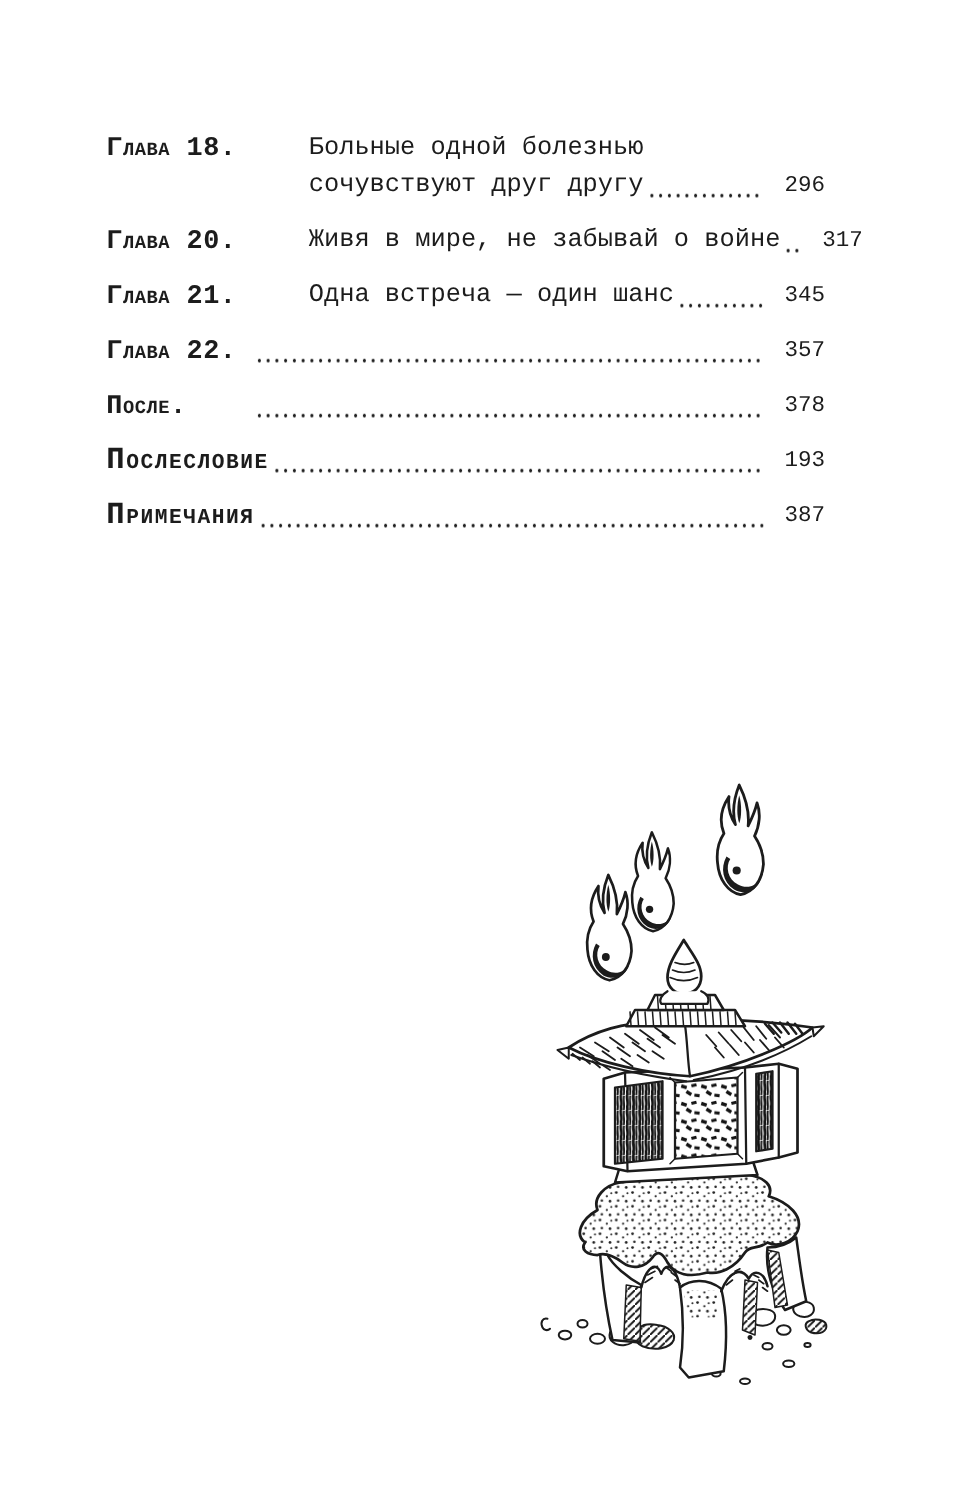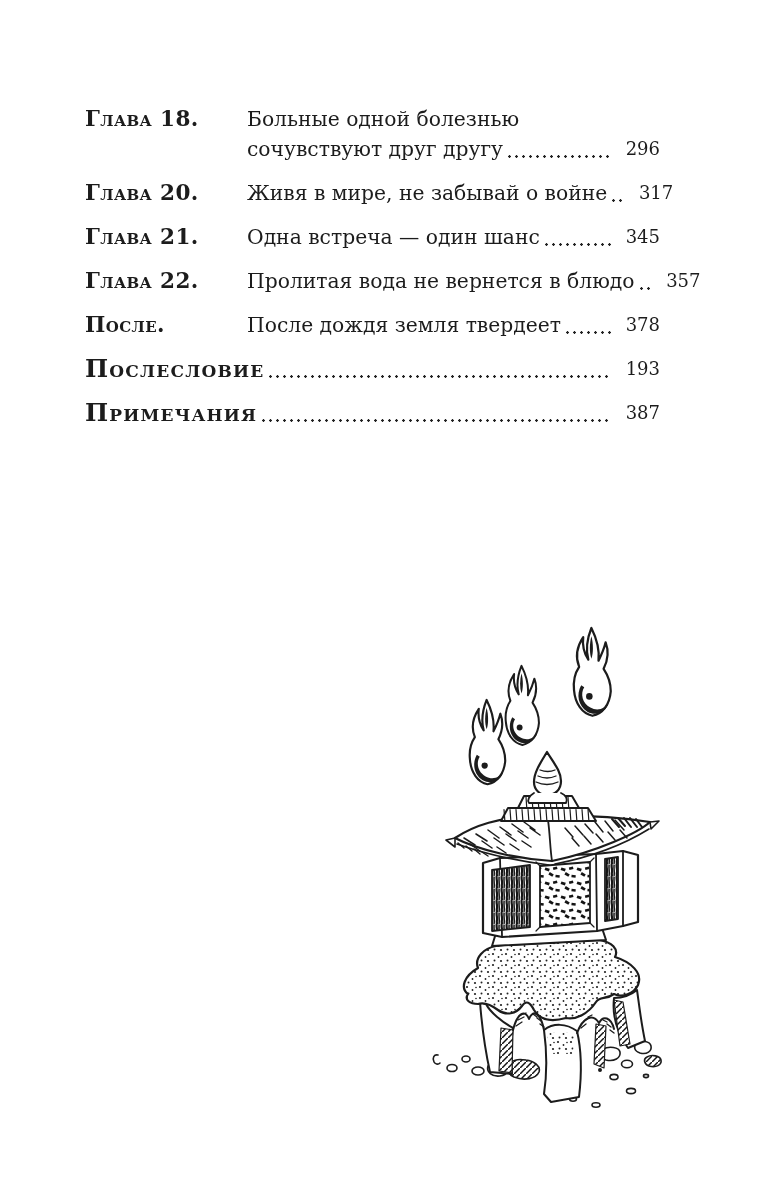--- a/index.html
+++ b/index.html
@@ -15,20 +15,21 @@
     position:absolute;
     left:85px; top:104px;
     width:575px;
   }
   .entry { margin-bottom:14px; }
   .line {
     display:flex;
     align-items:flex-end;
     line-height:30px;
     white-space:nowrap;
+    font-family:Liberation Mono, monospace;
   }
   .label {
     flex:none;
     width:116px;
     font-weight:bold;
     font-variant:small-caps;
     font-size:21.5px;
     letter-spacing:0.4px;
   }
   .title { font-size:20.3px;margin-left:46px; }
@@ -93,30 +94,28 @@
       <span class="label">Глава 21.</span>
       <span class="title">Одна встреча — один шанс</span>
       <span class="leader"></span>
       <span class="page">345</span>
     </div>
   </div>
 
   <div class="entry">
     <div class="line">
       <span class="label">Глава 22.</span>
-      <span class="title">Пролитая вода не вернется в блюдо</span>
       <span class="leader"></span>
       <span class="page">357</span>
     </div>
   </div>
 
   <div class="entry">
     <div class="line">
       <span class="label">После.</span>
-      <span class="title">После дождя земля твердеет</span>
       <span class="leader"></span>
       <span class="page">378</span>
     </div>
   </div>
 
   <div class="entry standalone">
     <div class="line">
       <span class="label">Послесловие</span>
       <span class="leader"></span>
       <span class="page">193</span>

